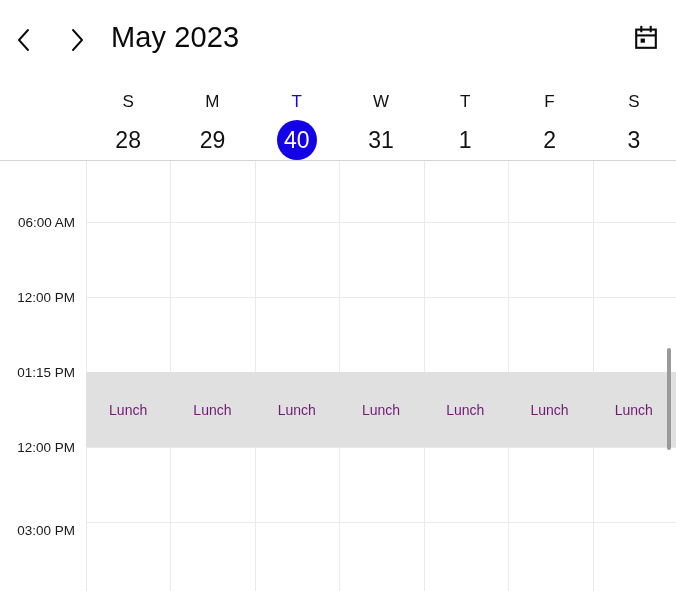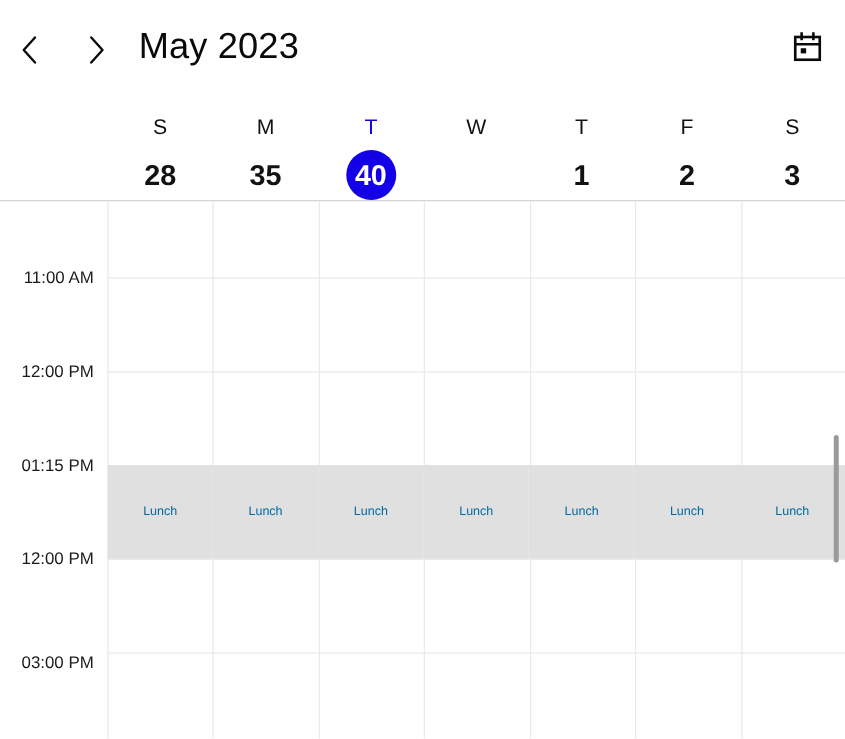--- a/index.html
+++ b/index.html
@@ -80,21 +80,21 @@
 
   .dnum-wrap {
     margin-top: 8px;
     width: 40px; height: 40px;
     display: flex; align-items: center; justify-content: center;
     border-radius: 50%;
   }
   .dnum-wrap.selected { background: #1400e6; }
   .dnum {
     font-size: 23px;
-    font-weight: 700;
+    font-weight: 400;
     color: #121212;
     line-height: 1;
   }
   .dnum-wrap.selected .dnum { color: #ffffff; }
 
   .header-divider {
     position: absolute;
     left: 0; top: 160px;
     width: 676px; height: 1px;
     background: #d4d4d4;
@@ -156,22 +156,22 @@
     position: absolute;
     left: 0; right: 0;
     background: #e0e0e0;
     display: flex;
     align-items: center;
     justify-content: center;
     cursor: pointer;
     pointer-events: auto;
   }
   .event-label {
-    font-size: 10px;
-    color: #0369a1;
+    font-size: 14px;
+    color: #701a75;
     line-height: 1;
   }
 
   
   .scrollbar-track {
     position: absolute;
     right: 3px; top: 0;
     width: 8px; height: 430px;
   }
   .scrollbar-thumb {
@@ -220,31 +220,34 @@
   <div class="day-header">
     <div class="day-col">
       <div class="dow">S</div>
       <div class="dnum-wrap">
         <span class="dnum">28</span>
       </div>
     </div>
     <div class="day-col">
       <div class="dow">M</div>
       <div class="dnum-wrap">
-        <span class="dnum">35</span>
+        <span class="dnum">29</span>
       </div>
     </div>
     <div class="day-col">
       <div class="dow selected">T</div>
       <div class="dnum-wrap selected">
         <span class="dnum">40</span>
       </div>
     </div>
     <div class="day-col">
       <div class="dow">W</div>
+      <div class="dnum-wrap">
+        <span class="dnum">31</span>
+      </div>
     </div>
     <div class="day-col">
       <div class="dow">T</div>
       <div class="dnum-wrap">
         <span class="dnum">1</span>
       </div>
     </div>
     <div class="day-col">
       <div class="dow">F</div>
       <div class="dnum-wrap">
@@ -257,21 +260,21 @@
         <span class="dnum">3</span>
       </div>
     </div>
   </div>
 
   <div class="header-divider"></div>
 
   <div class="grid-area">
 
     <div class="time-gutter">
-      <div class="time-label" style="top:61px">11:00 AM</div>
+      <div class="time-label" style="top:61px">06:00 AM</div>
       <div class="time-label" style="top:136px">12:00 PM</div>
       <div class="time-label" style="top:211px">01:15 PM</div>
       <div class="time-label" style="top:286px">12:00 PM</div>
       <div class="time-label" style="top:369px">03:00 PM</div>
     </div>
 
     <div class="grid-body">
 
       <div class="day-cells">
         <div class="day-cell"></div>

